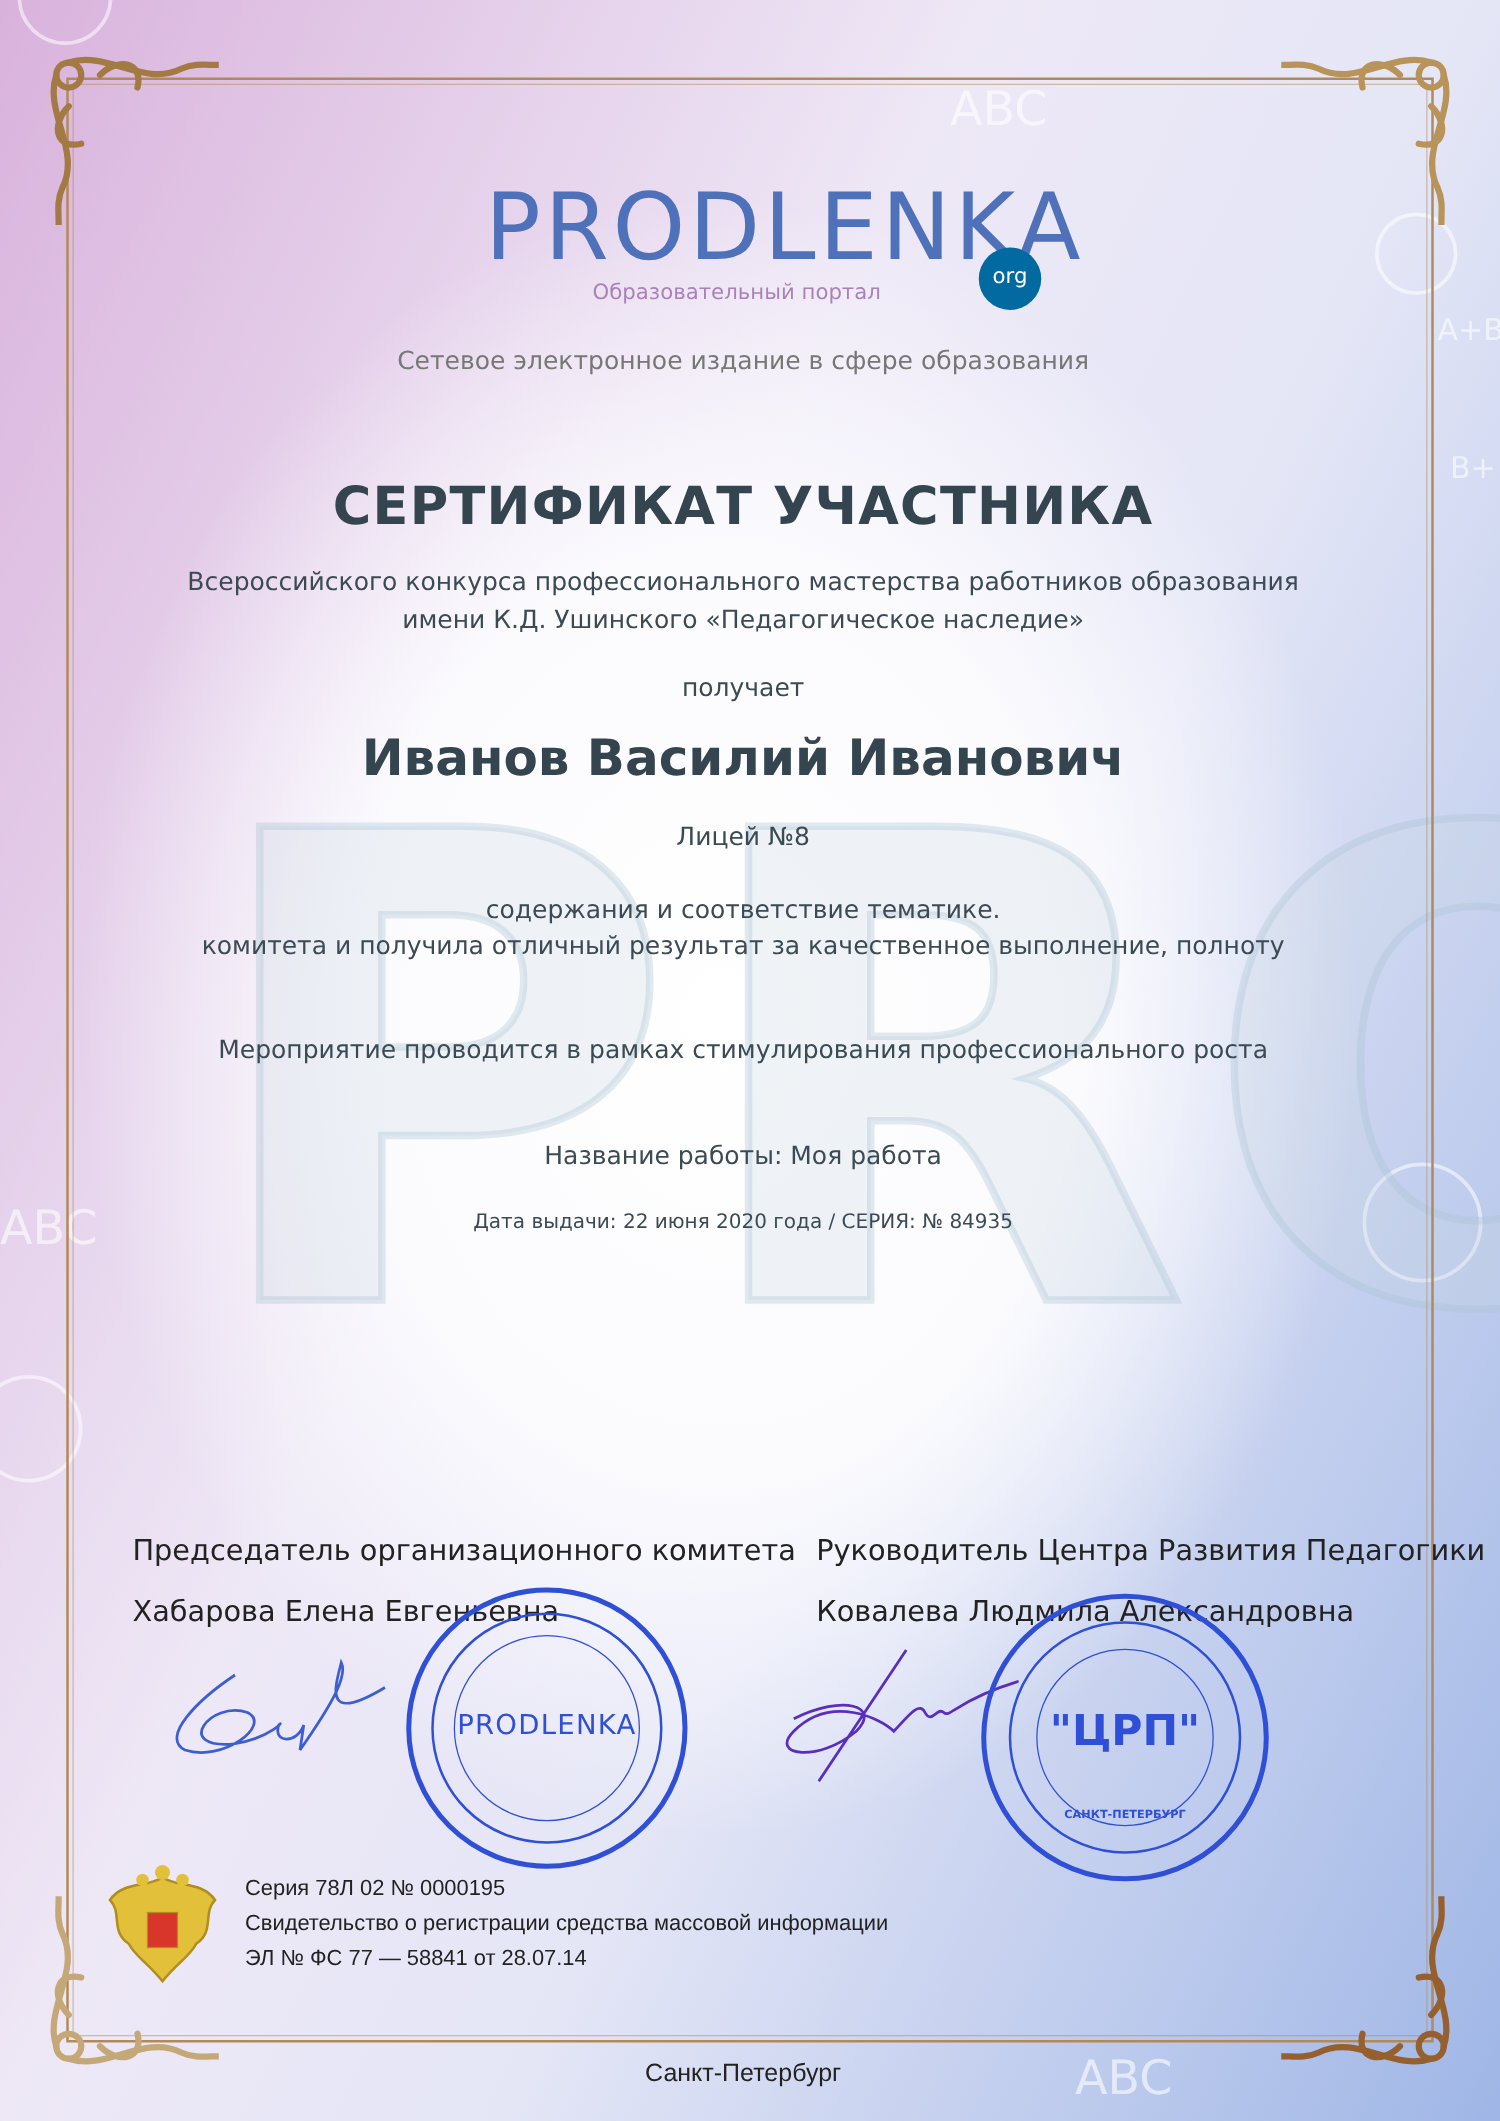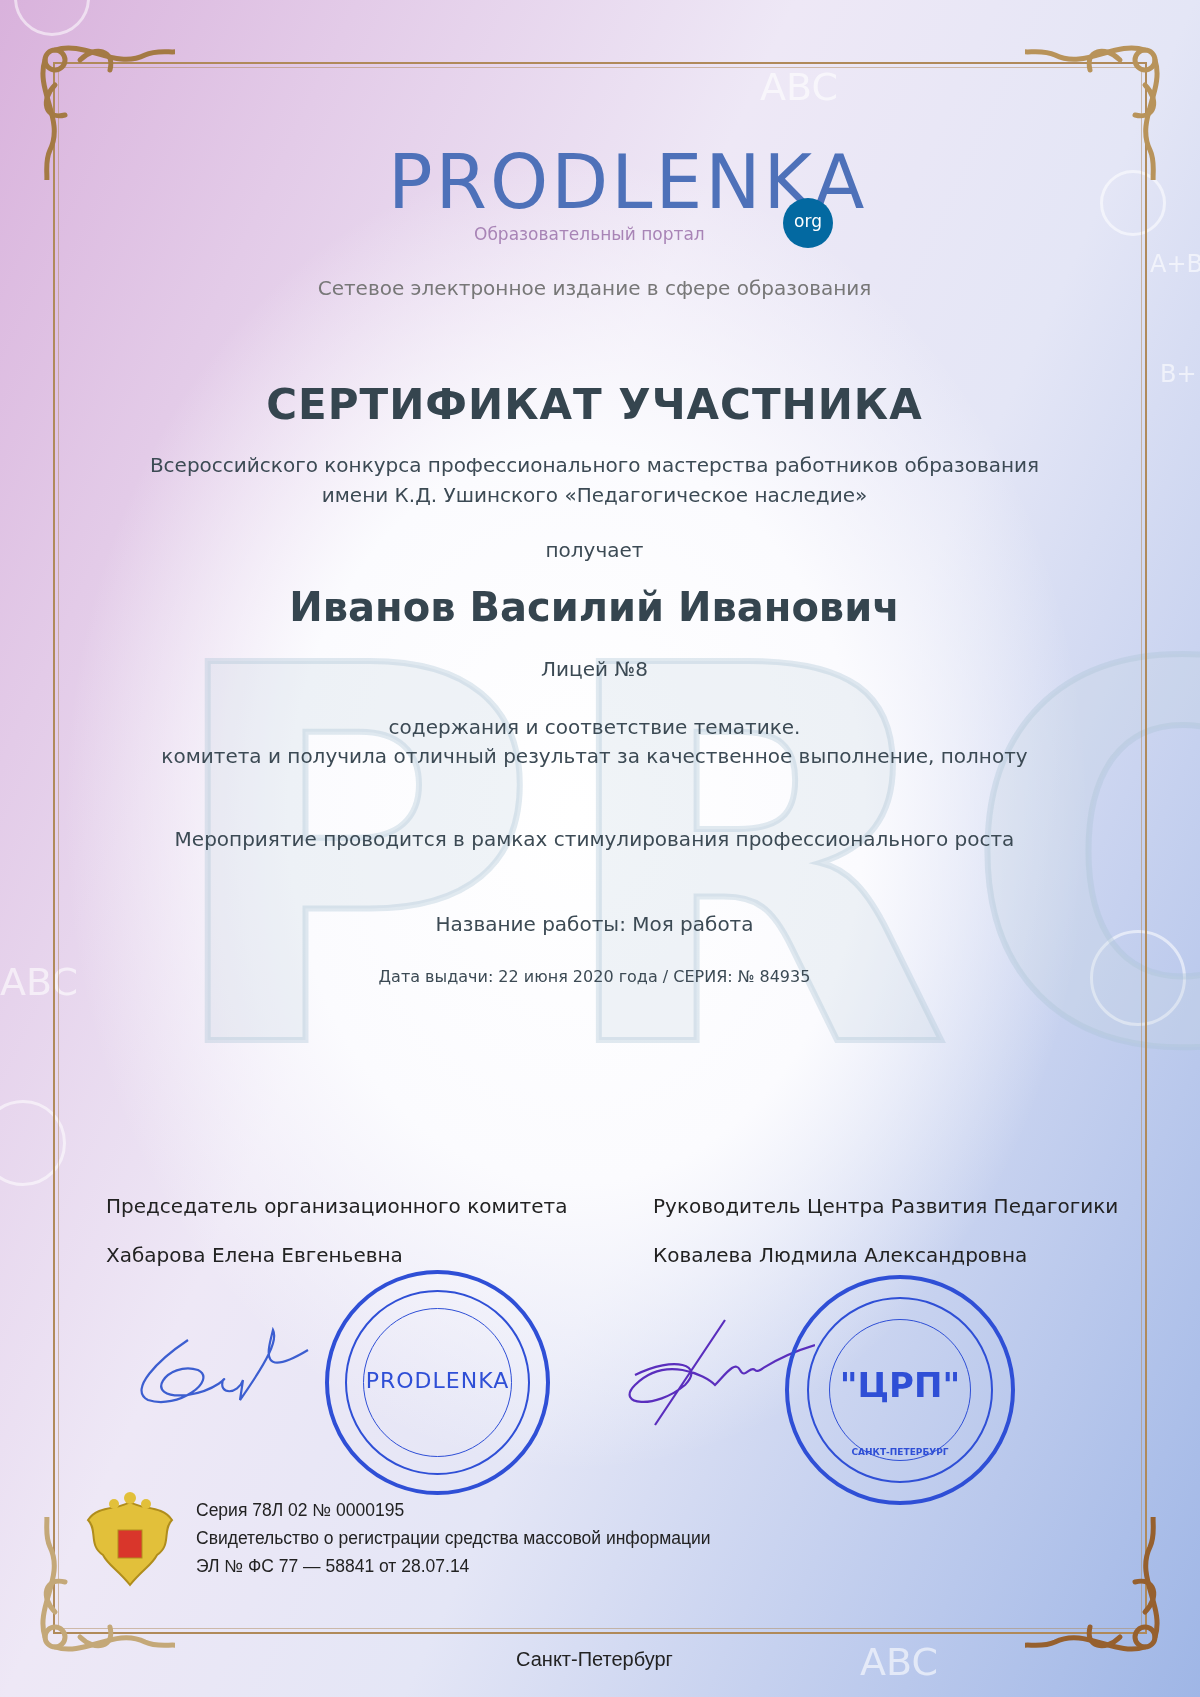--- a/index.html
+++ b/index.html
@@ -40,21 +40,21 @@
   .tagline { top: 276px; font-size: 20px; color: #777; }
   .title { top: 380px; font-size: 42px; font-weight: bold; color: #35454f; letter-spacing: 1px; }
   .subtitle { top: 450px; font-size: 20px; color: #3c4a54; line-height: 30px; }
   .receives { top: 538px; font-size: 20px; color: #3c4a54; }
   .recipient { top: 584px; font-size: 40px; font-weight: bold; color: #35454f; }
   .org { top: 657px; font-size: 20px; color: #3c4a54; }
   .para1 { top: 713px; font-size: 20px; color: #3c4a54; line-height: 29px; }
   .para2 { top: 825px; font-size: 20px; color: #3c4a54; line-height: 29px; }
   .work { top: 912px; font-size: 20px; color: #3c4a54; }
   .date { top: 967px; font-size: 16px; color: #3c4a54; }
-  .sig-label { position: absolute; font-size: 20px; color: #222; font-family: "DejaVu Sans", sans-serif; }
+  .sig-label { position: absolute; font-size: 23px; color: #222; font-family: "DejaVu Sans", sans-serif; margin-top: 34px; }
   .stamp { position: absolute; border-radius: 50%; border: 4px solid #2f4fd6; box-sizing: border-box; color: #2f4fd6; }
   .stamp .ring { position: absolute; border-radius: 50%; border: 2px solid #2f4fd6; }
   .legal { position: absolute; left: 196px; top: 1496px; font-size: 17.5px; color: #222; line-height: 28px; font-family: "Liberation Sans", sans-serif; }
   .city { top: 1648px; font-size: 20px; color: #222; font-family: "Liberation Sans", sans-serif; }
 </style>
 </head>
 <body>
 
 <div>
   <div class="chalk" style="left:14px;top:-40px;width:70px;height:70px;"></div>

